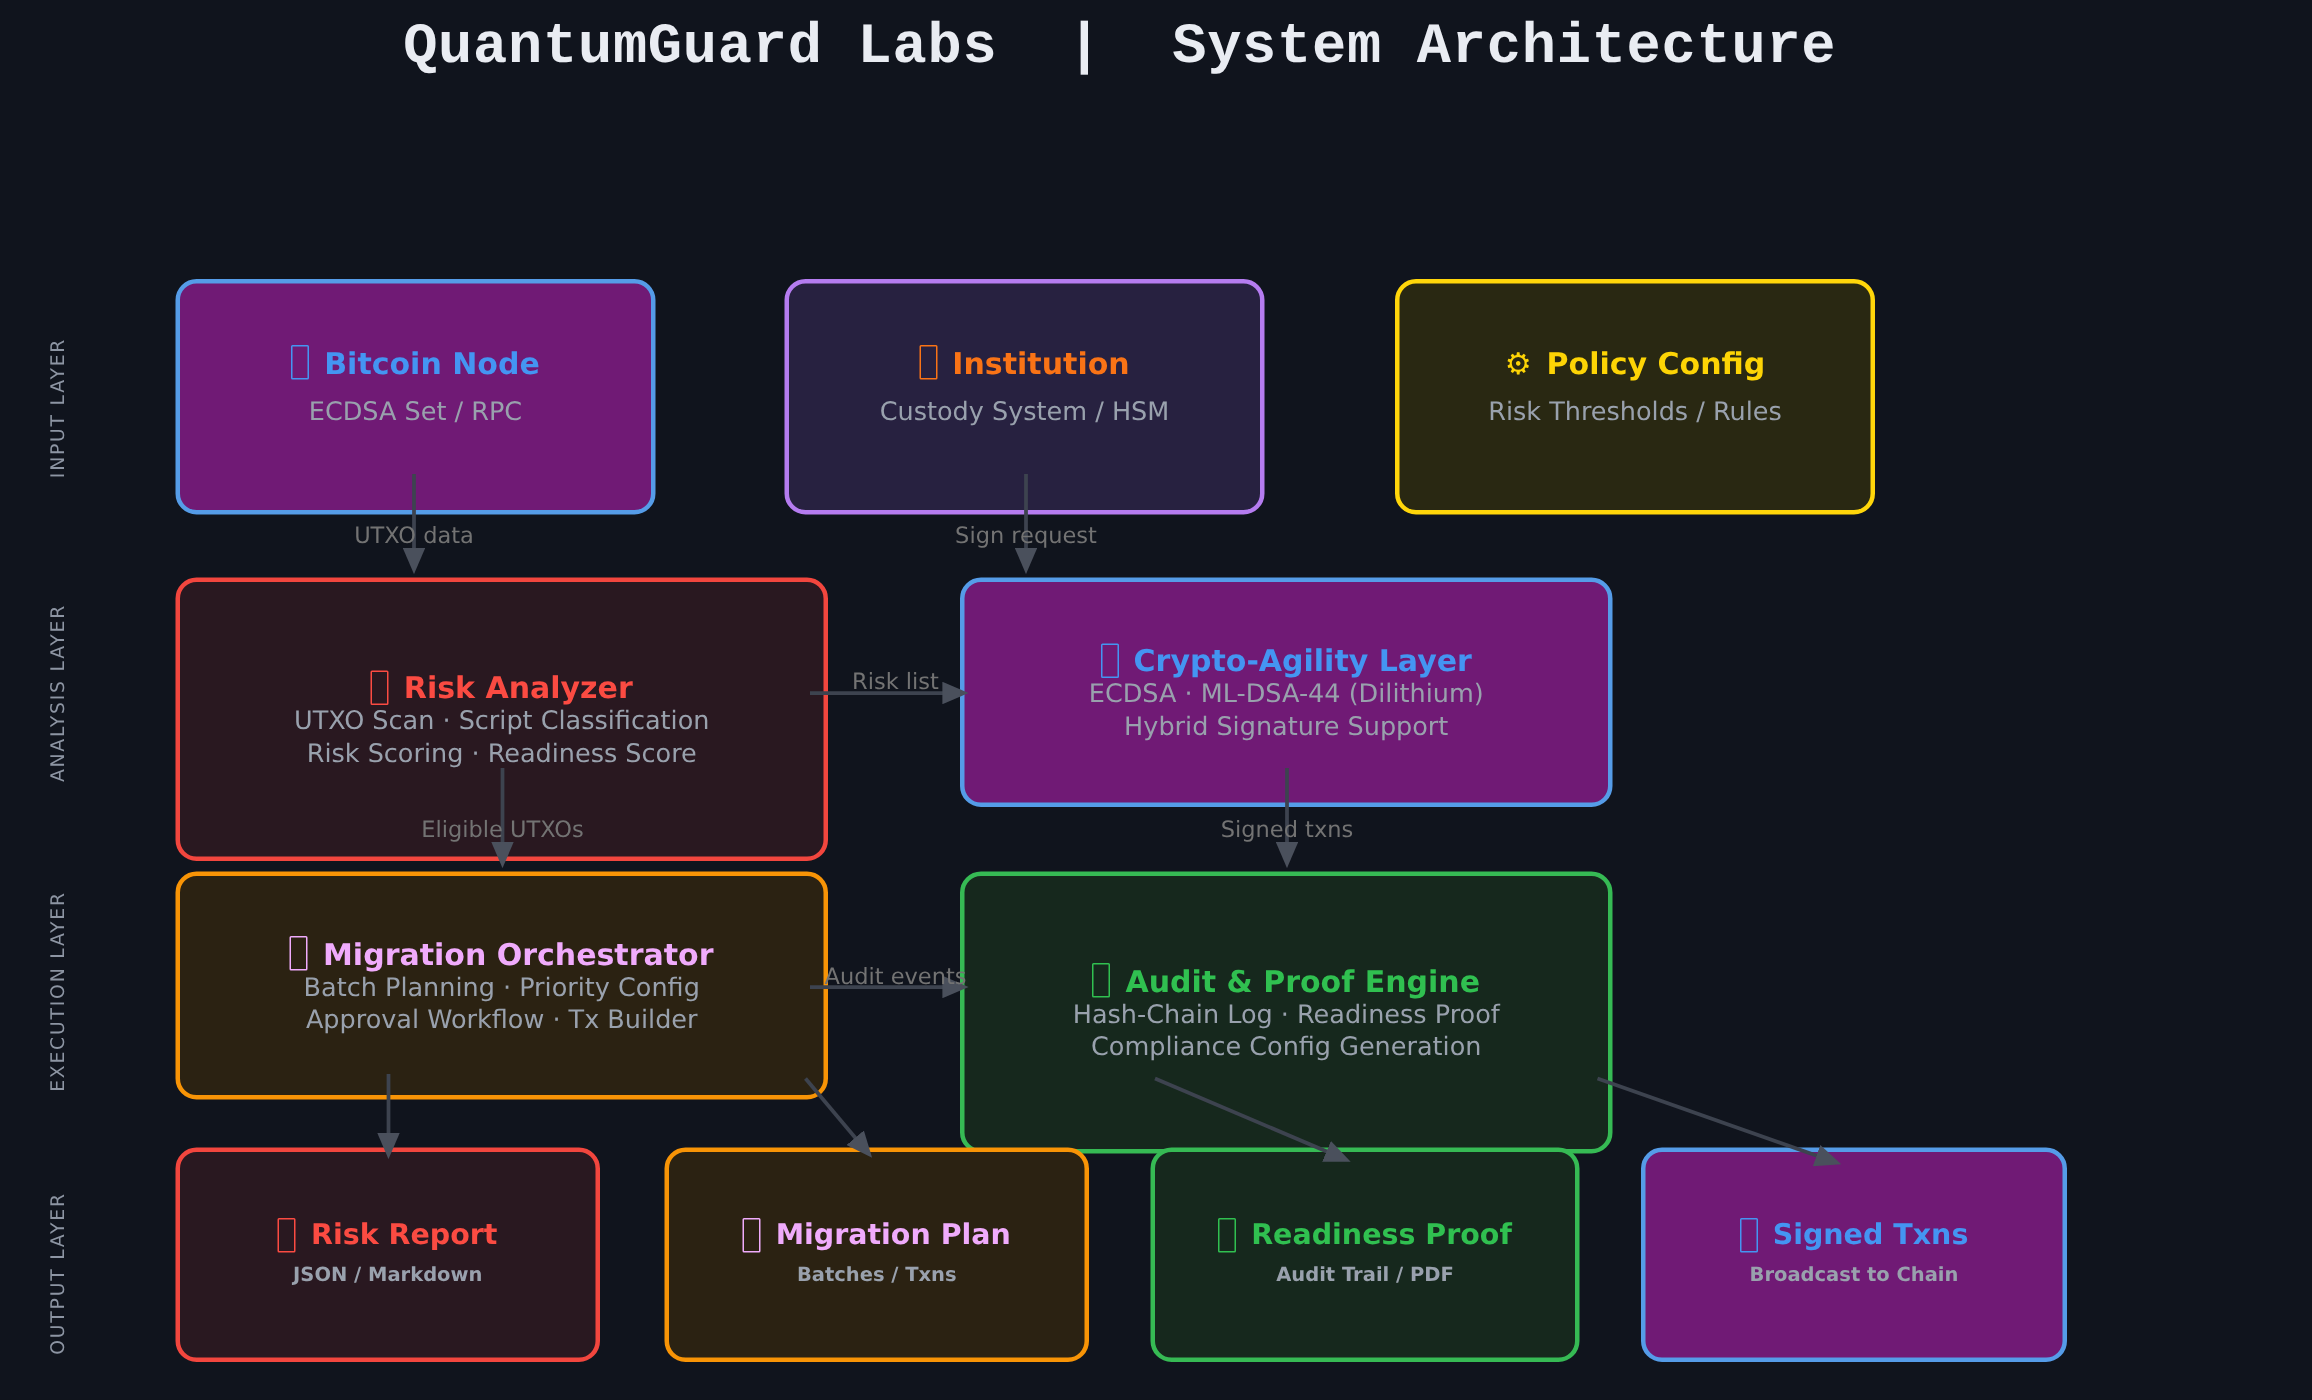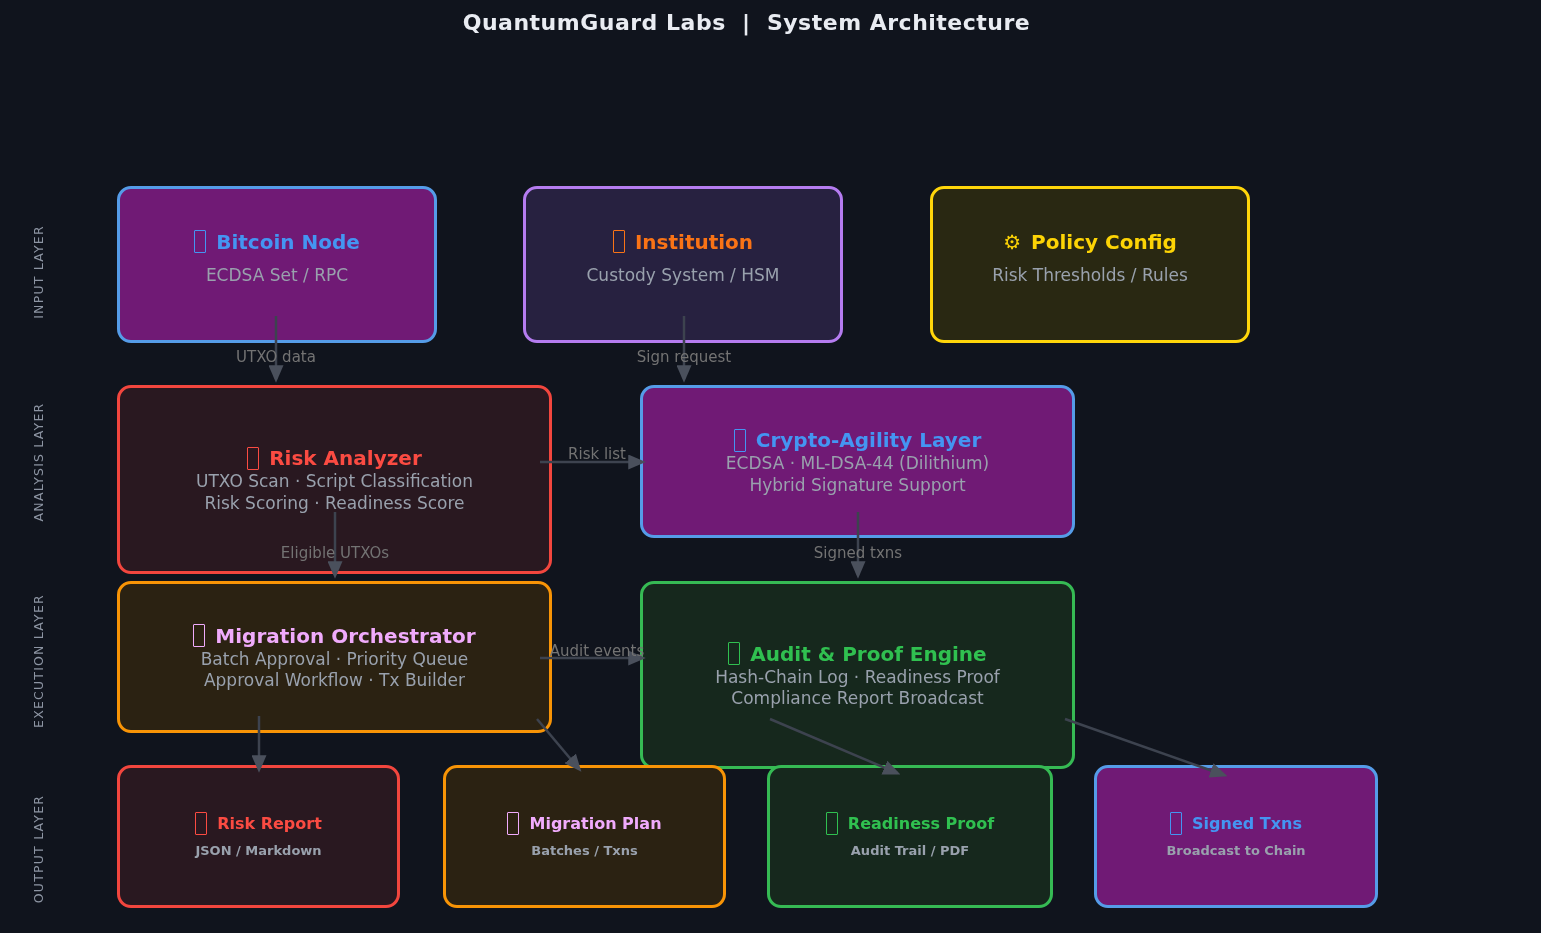--- a/index.html
+++ b/index.html
@@ -1,39 +1,39 @@
 <!DOCTYPE html>
 <html><head>
 <meta charset="utf-8">
 <style>
   html,body{margin:0;padding:0;background:#10141d;}
   body{font-family:"DejaVu Sans","Liberation Sans",sans-serif;}
   #canvas{position:relative;width:1541px;height:933px;background:#10141d;overflow:hidden;}
 
   .page-title{
     position:absolute;left:0;right:48px;top:10px;text-align:center;
-    color:#e9ecf2;font-size:22px;font-weight:bold;letter-spacing:.5px;white-space:pre;
+    color:#e9ecf2;font-size:38px;font-weight:bold;letter-spacing:.5px;white-space:pre;font-family:Liberation Mono, monospace;
   }
 
   .layer-label{
     position:absolute;color:#8d95a3;font-size:12.5px;letter-spacing:1.2px;
     transform:translate(-50%,-50%) rotate(-90deg);white-space:nowrap;z-index:1;
   }
 
   .node{
     position:absolute;box-sizing:border-box;border-radius:14px;border:3.5px solid;
     display:flex;flex-direction:column;align-items:center;justify-content:center;
     text-align:center;z-index:2;
   }
   .node-title{display:flex;align-items:center;justify-content:center;gap:10px;
     font-weight:bold;font-size:20px;line-height:26px;}
   .node-sub{color:#99a1ad;font-size:17px;line-height:21.5px;}
   .node.lg1{gap:10px;padding-bottom:14px;}          
   .node.sm{gap:4px;}
-  .node.sm .node-title{font-size:16px;line-height:25px;}
+  .node.sm .node-title{font-size:19px;line-height:25px;}
   .node.sm .node-sub{font-size:13px;font-weight:bold;}
 
   
   .tofu{display:inline-block;width:10px;height:21px;border:1.6px solid currentColor;
     border-radius:1px;flex:0 0 auto;}
   .gear{font-size:20px;line-height:20px;flex:0 0 auto;font-weight:normal;}
 
   
   .c-blue  {border-color:#559ce8;background:#701a75;}  .c-blue  .node-title{color:#4495f2;}
   .c-purple{border-color:#b57cf0;background:#272140;}  .c-purple .node-title{color:#f97316;}
@@ -100,31 +100,31 @@
     </div>
     <div class="node-sub">ECDSA · ML-DSA-44 (Dilithium)</div>
     <div class="node-sub">Hybrid Signature Support</div>
   </div>
 
   <div class="node c-orange" style="left:117px;top:581px;width:435px;height:152px">
     <div class="node-title">
       <span class="tofu"></span>
       <span>Migration Orchestrator</span>
     </div>
-    <div class="node-sub">Batch Approval · Priority Queue</div>
+    <div class="node-sub">Batch Planning · Priority Config</div>
     <div class="node-sub">Approval Workflow · Tx Builder</div>
   </div>
 
   <div class="node c-green" style="left:640px;top:581px;width:435px;height:188px">
     <div class="node-title">
       <span class="tofu"></span>
       <span>Audit &amp; Proof Engine</span>
     </div>
     <div class="node-sub">Hash-Chain Log · Readiness Proof</div>
-    <div class="node-sub">Compliance Report Broadcast</div>
+    <div class="node-sub">Compliance Config Generation</div>
   </div>
 
   <div class="node sm c-red" style="left:117px;top:765px;width:283px;height:143px">
     <div class="node-title">
       <span class="tofu"></span>
       <span>Risk Report</span>
     </div>
     <div class="node-sub">JSON / Markdown</div>
   </div>
 

